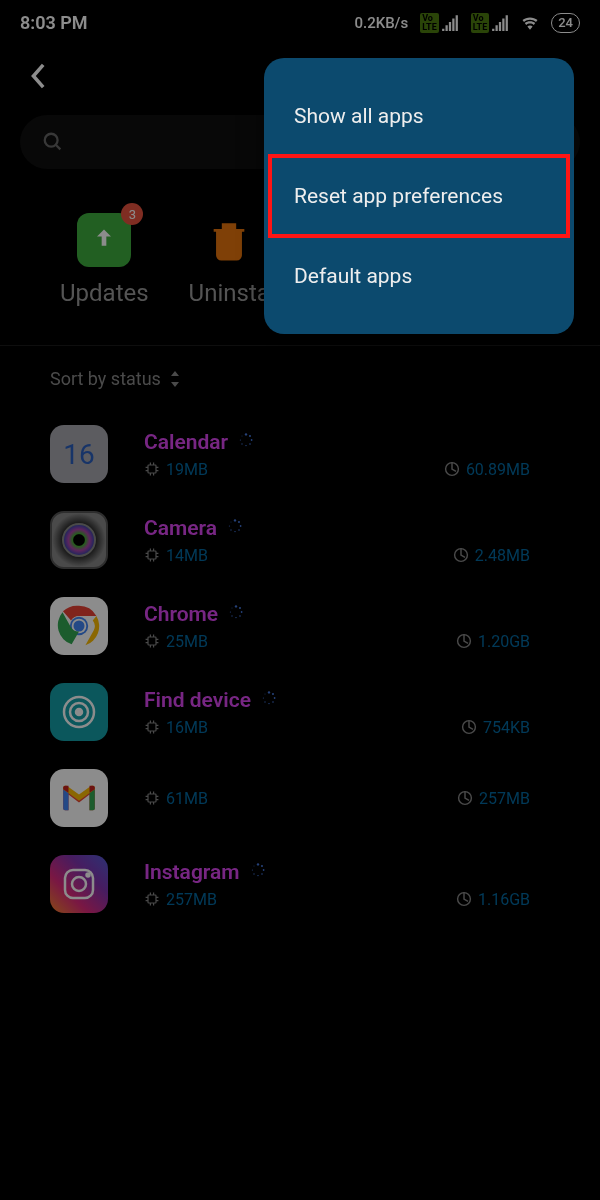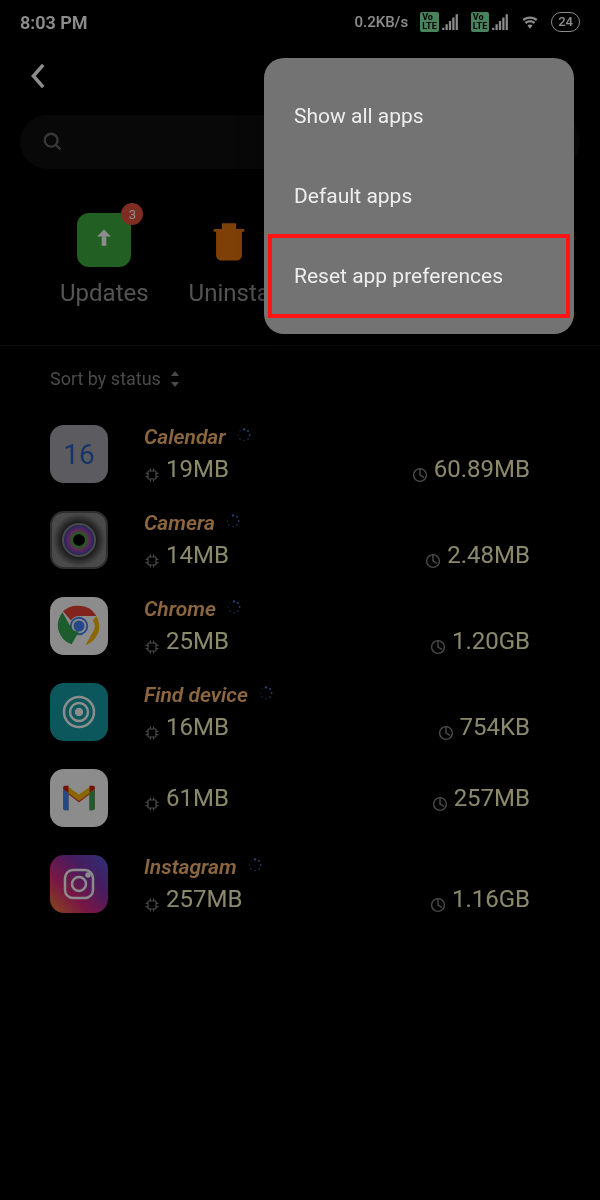--- a/index.html
+++ b/index.html
@@ -1,22 +1,22 @@
 <!DOCTYPE html>
 <html><head>
   <meta charset="utf-8">
   <style>
     * { margin: 0; padding: 0; box-sizing: border-box; font-family: -apple-system, BlinkMacSystemFont, 'Segoe UI', Roboto, sans-serif; }
     body { width: 600px; height: 1200px; background: #000; color: #fff; overflow: hidden; position: relative; }
     
-    .status-bar { display: flex; justify-content: space-between; align-items: flex-start; padding: 12px 20px 8px; font-size: 18px; font-weight: 500; }
+    .status-bar { display: flex; justify-content: space-between; align-items: center; padding: 12px 20px 8px; font-size: 18px; font-weight: 500; }
     .status-left { font-weight: 600; }
     .status-right { display: flex; align-items: center; gap: 12px; font-size: 15px; }
     .status-right svg { width: 18px; height: 18px; }
-    .lte-badge { background: #86efac; color: #000; font-size: 9px; font-weight: 700; padding: 1px 2px; border-radius: 2px; line-height: 1; }
+    .lte-badge { background: #4d7c0f; color: #000; font-size: 9px; font-weight: 700; padding: 1px 2px; border-radius: 2px; line-height: 1; }
     .signal-group { display: flex; align-items: center; gap: 2px; }
     .battery-pill { border: 1.5px solid #fff; border-radius: 10px; padding: 0 6px; font-size: 13px; line-height: 18px; }
     
     .header { display: flex; align-items: center; padding: 20px 24px 10px; position: relative; }
     .back-btn { width: 30px; height: 30px; display: flex; align-items: center; justify-content: center; }
     .page-title { font-size: 26px; font-weight: 500; color: #fff; position: absolute; left: 50%; transform: translateX(-50%); }
     
     .search-bar { margin: 14px 20px; background: rgba(255,255,255,0.06); border-radius: 30px; padding: 16px 22px; display: flex; align-items: center; gap: 14px; color: #666; }
     .search-bar .placeholder { font-size: 20px; }
     
@@ -30,36 +30,36 @@
     
     .divider { height: 1px; background: rgba(255,255,255,0.1); margin: 8px 0 0; }
     
     .sort-row { padding: 22px 50px; color: #888; font-size: 18px; display: flex; align-items: center; gap: 8px; }
     
     .app-list { padding: 0 0 0 0; }
     .app-row { display: flex; align-items: center; padding: 14px 50px; gap: 36px; }
     .app-icon { width: 58px; height: 58px; border-radius: 14px; display: flex; align-items: center; justify-content: center; flex-shrink: 0; font-weight: 600; }
     .app-info { flex: 1; display: flex; flex-direction: column; gap: 6px; }
     .app-name-row { display: flex; align-items: center; gap: 10px; }
-    .app-name { font-size: 21px; font-weight: 600; color: #fdba74; font-style: italic; }
+    .app-name { font-size: 21px; font-weight: 600; color: #d946ef; }
     .spinner-dots { width: 16px; height: 16px; }
     .app-meta { display: flex; justify-content: space-between; align-items: center; }
-    .meta-item { display: flex; align-items: flex-end; gap: 6px; color: #fef9c3; font-size: 24px; }
+    .meta-item { display: flex; align-items: center; gap: 6px; color: #0369a1; font-size: 16px; }
     .meta-item svg { width: 16px; height: 16px; }
     
     .calendar-icon { background: #A8A8B0; color: #2B5FBD; font-size: 28px; }
     .camera-icon { background: radial-gradient(circle at 50% 50%, #333 20%, #000 21%, #222 40%, #444 50%, #666 60%, #888 70%); border: 2px solid #555; }
     .chrome-icon { background: #fff; position: relative; overflow: hidden; }
     .find-icon { background: #149FA8; }
     .gmail-icon { background: #fff; }
     .instagram-icon { background: linear-gradient(45deg, #F58529, #DD2A7B, #8134AF, #515BD4); }
     
     .dim-overlay { position: absolute; left: 0; right: 0; top: 0; bottom: 0; background: rgba(0,0,0,0.45); pointer-events: none; z-index: 5; }
     
-    .menu-popup { position: absolute; top: 58px; right: 26px; width: 310px; background: #737373; border-radius: 20px; padding: 18px 0; z-index: 20; box-shadow: 0 8px 24px rgba(0,0,0,0.5); }
+    .menu-popup { position: absolute; top: 58px; right: 26px; width: 310px; background: #0c4a6e; border-radius: 20px; padding: 18px 0; z-index: 20; box-shadow: 0 8px 24px rgba(0,0,0,0.5); }
     .menu-item { padding: 28px 30px; font-size: 21px; color: #eee; }
     .menu-item.highlighted { outline: 4px solid #FF1515; outline-offset: -2px; margin: 0 6px; padding: 28px 24px; }
   </style>
 </head>
 <body>
 
 <div class="status-bar">
   <div class="status-left">8:03 PM</div>
   <div class="status-right">
     <span>0.2KB/s</span>
@@ -364,15 +364,15 @@
           </span>
       </div>
     </div>
     </div>
   </div>
 
 <div class="dim-overlay"></div>
 
 <div class="menu-popup" id="menu-popup">
     <div class="menu-item">Show all apps</div>
+    <div class="menu-item highlighted">Reset app preferences</div>
     <div class="menu-item">Default apps</div>
-    <div class="menu-item highlighted">Reset app preferences</div>
   </div>
 
 </body></html>

